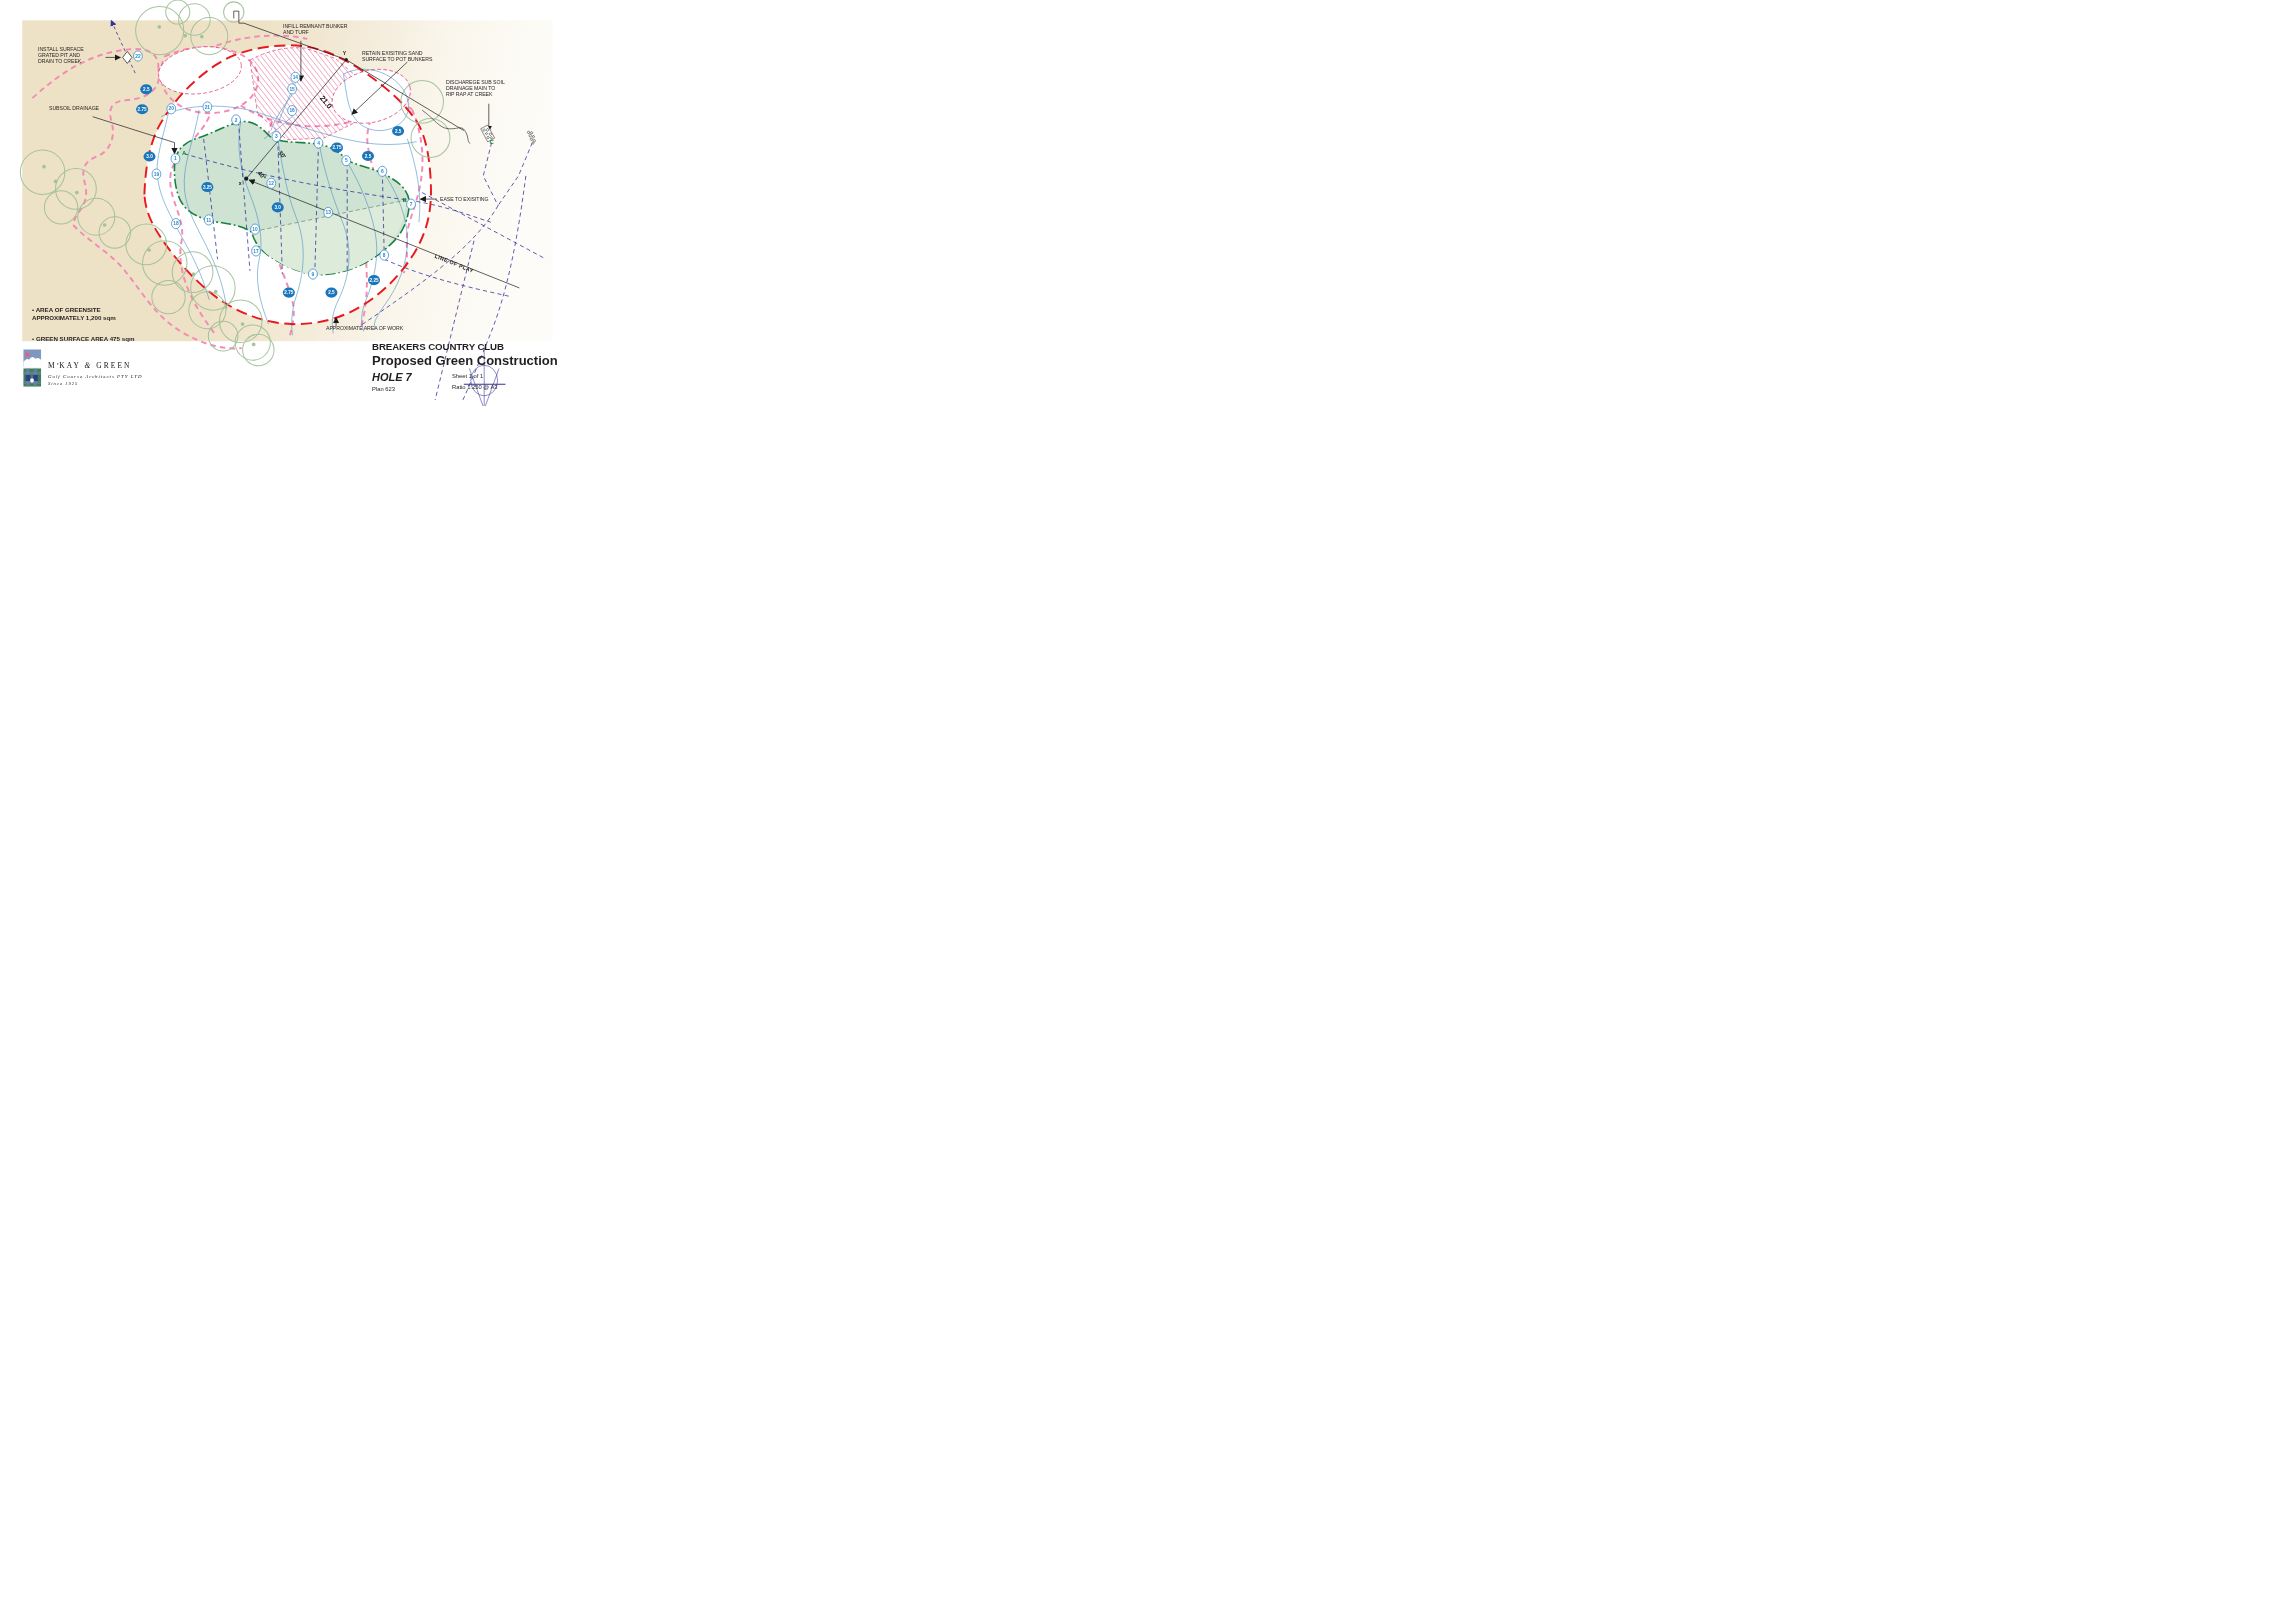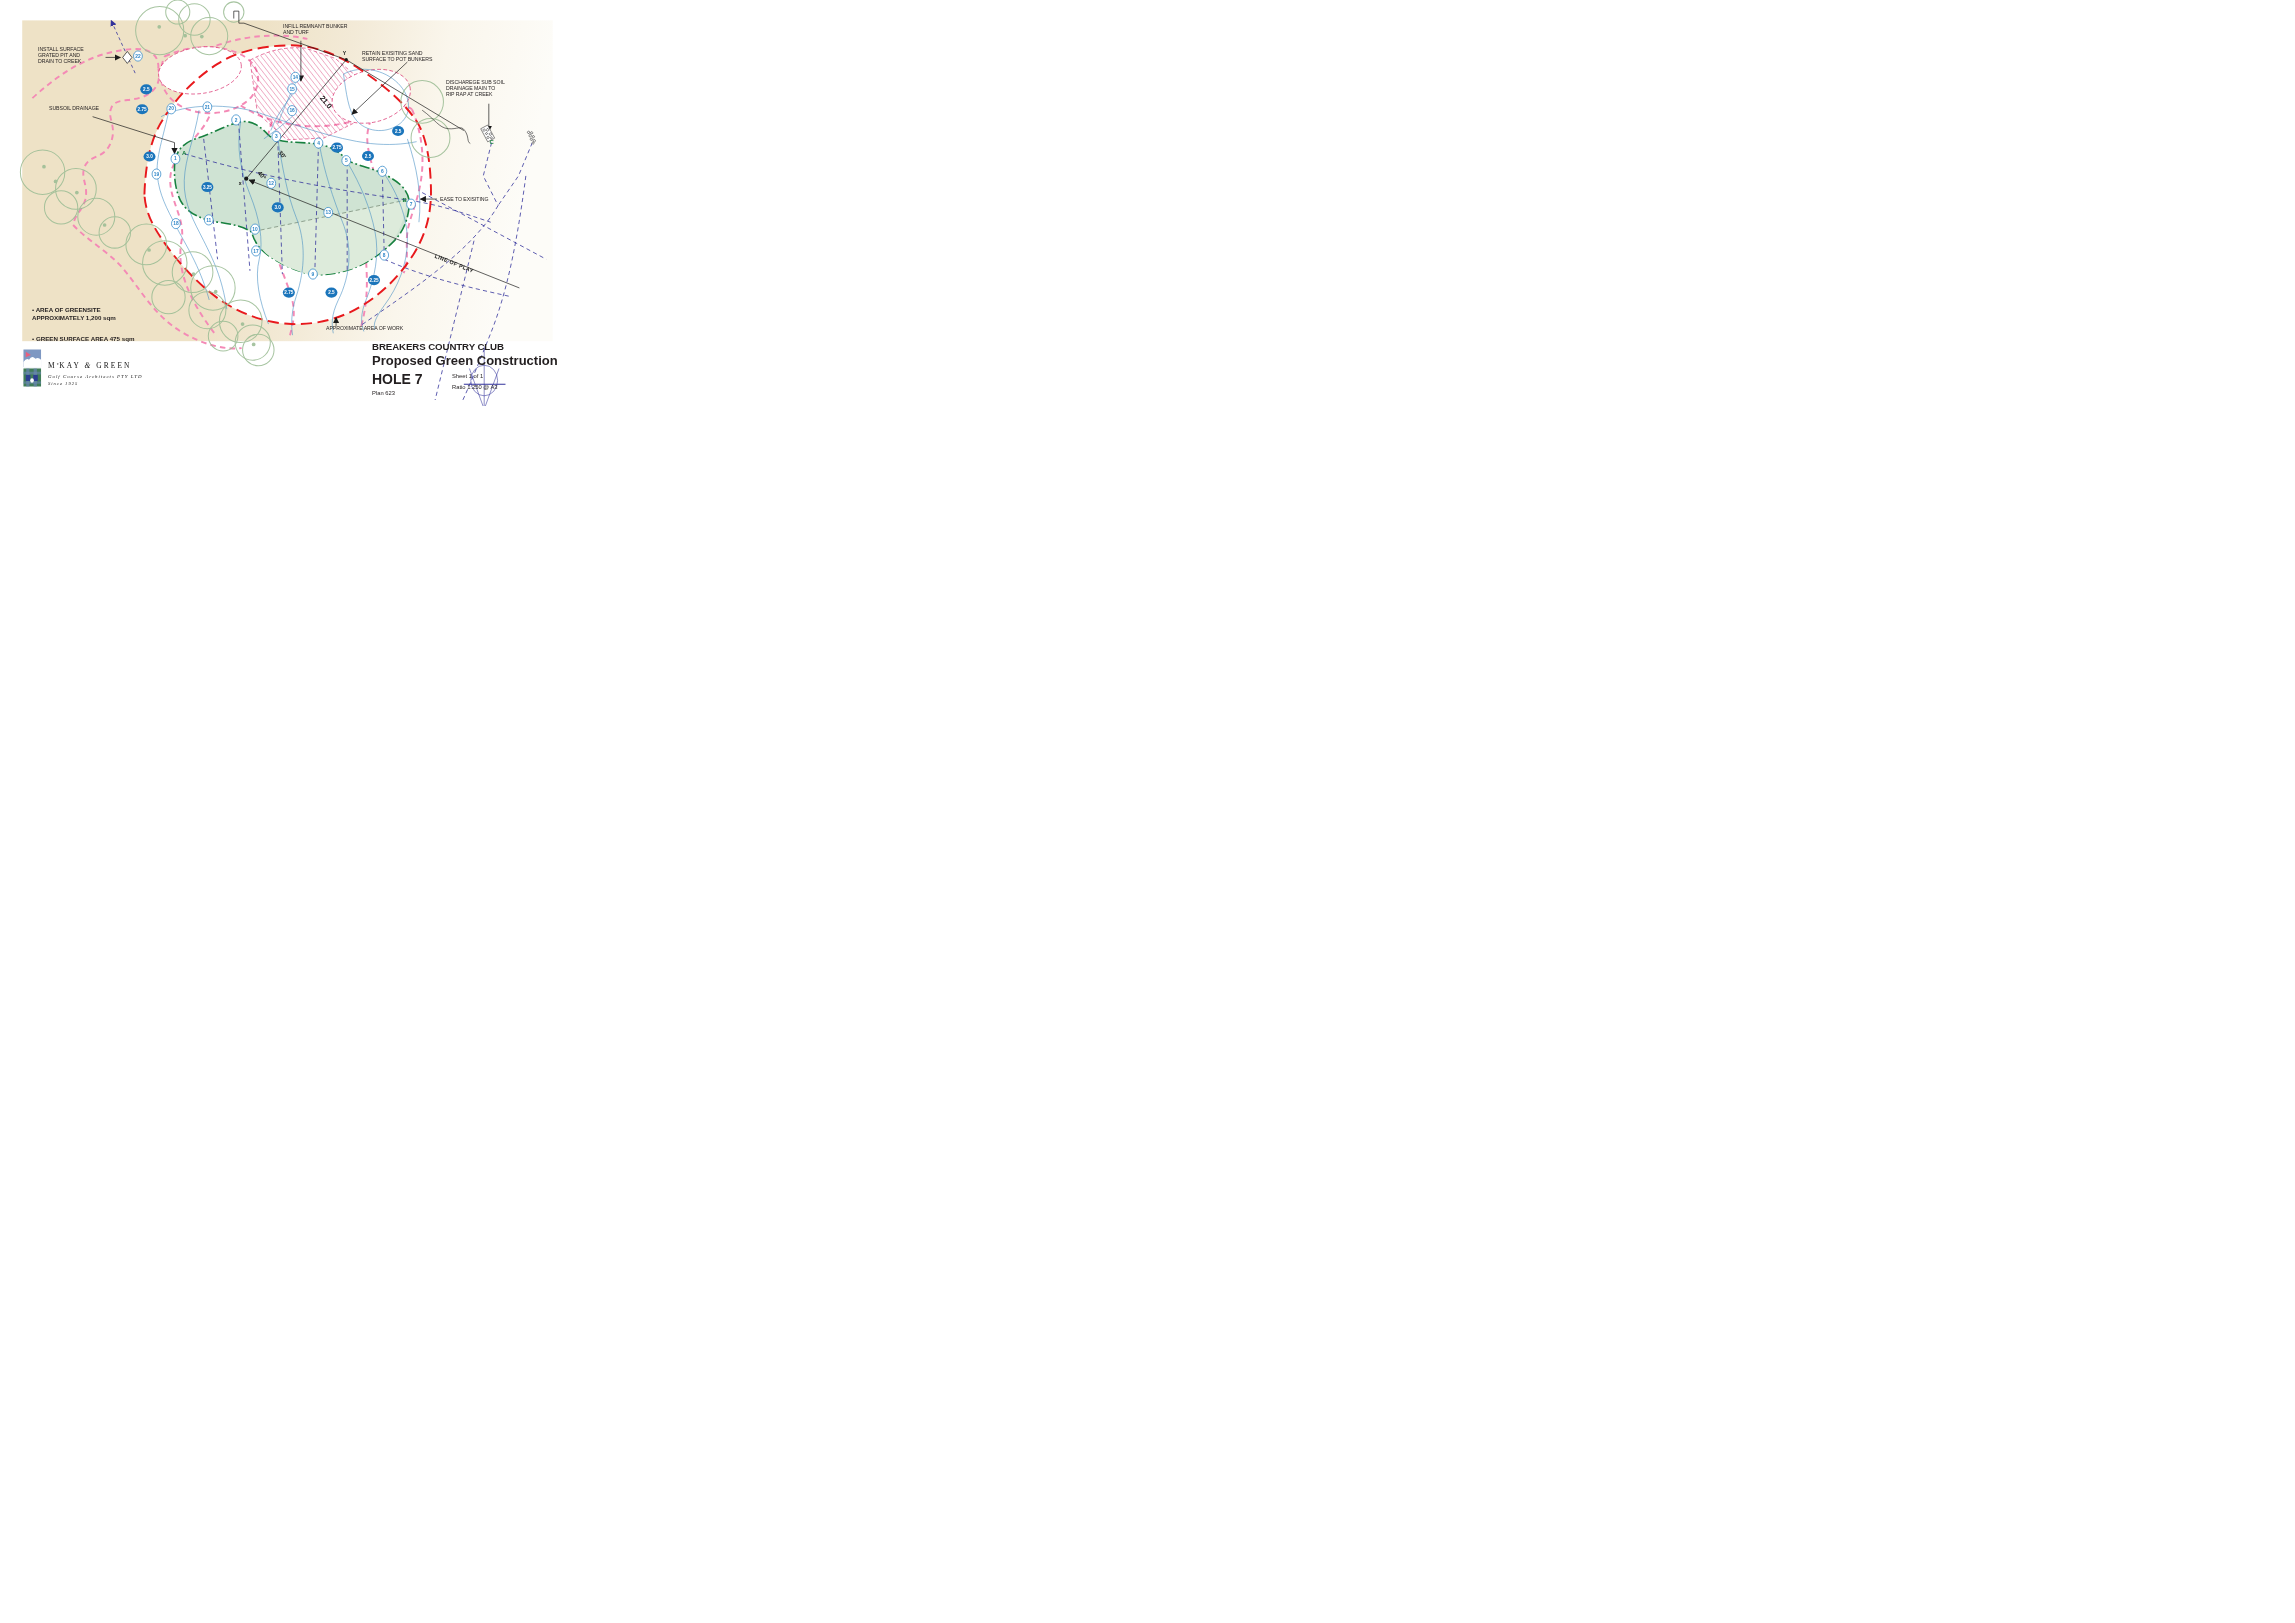--- a/index.html
+++ b/index.html
@@ -8,21 +8,21 @@
   .sheet svg{position:absolute;left:0;top:0;}
   .note{position:absolute;font-size:5.2px;line-height:1.18;letter-spacing:-0.05px;
         white-space:pre-line;color:#231f20;}
   .notes-block{position:absolute;left:32px;top:298px;width:139px;font-weight:700;
         font-size:6.2px;line-height:1.3;white-space:pre-line;}
   .notes-block .b2{margin-top:4.6px;}
   .title-block{position:absolute;left:326px;top:341px;width:194px;margin-left:46px;}
   .tb-club{font-size:9.7px;font-weight:700;letter-spacing:-0.1px;}
   .tb-sub{font-size:13px;font-weight:700;margin-top:1.4px;}
   .tb-row{position:relative;margin-top:2.8px;height:28px;}
-  .tb-hole{font-size:14px;font-weight:700;}
+  .tb-hole{font-size:11px;font-weight:700;font-style:italic;}
   .tb-plan{font-size:5.8px;margin-top:3.2px;}
   .tb-sheet{position:absolute;left:80px;top:1.9px;font-size:5.8px;}
   .tb-ratio{position:absolute;left:80px;top:13px;font-size:5.8px;}
   .logo{position:absolute;left:23px;top:349px;}
   .logo-text{position:absolute;left:25px;top:12px;width:167px;font-family:"Liberation Serif",serif;}
   .lg-name{font-size:7.4px;letter-spacing:2.1px;color:#111;}
   .lg-name .sup{font-size:4.6px;vertical-align:super;letter-spacing:0.5px;}
   .lg-name .amp{font-style:italic;font-family:"Liberation Serif",serif;}
   .lg-tag{font-style:italic;font-size:4.9px;letter-spacing:1px;margin-top:3.2px;color:#222;}
   .lg-since{font-style:italic;font-size:4.6px;letter-spacing:1px;margin-top:1.9px;color:#222;}

